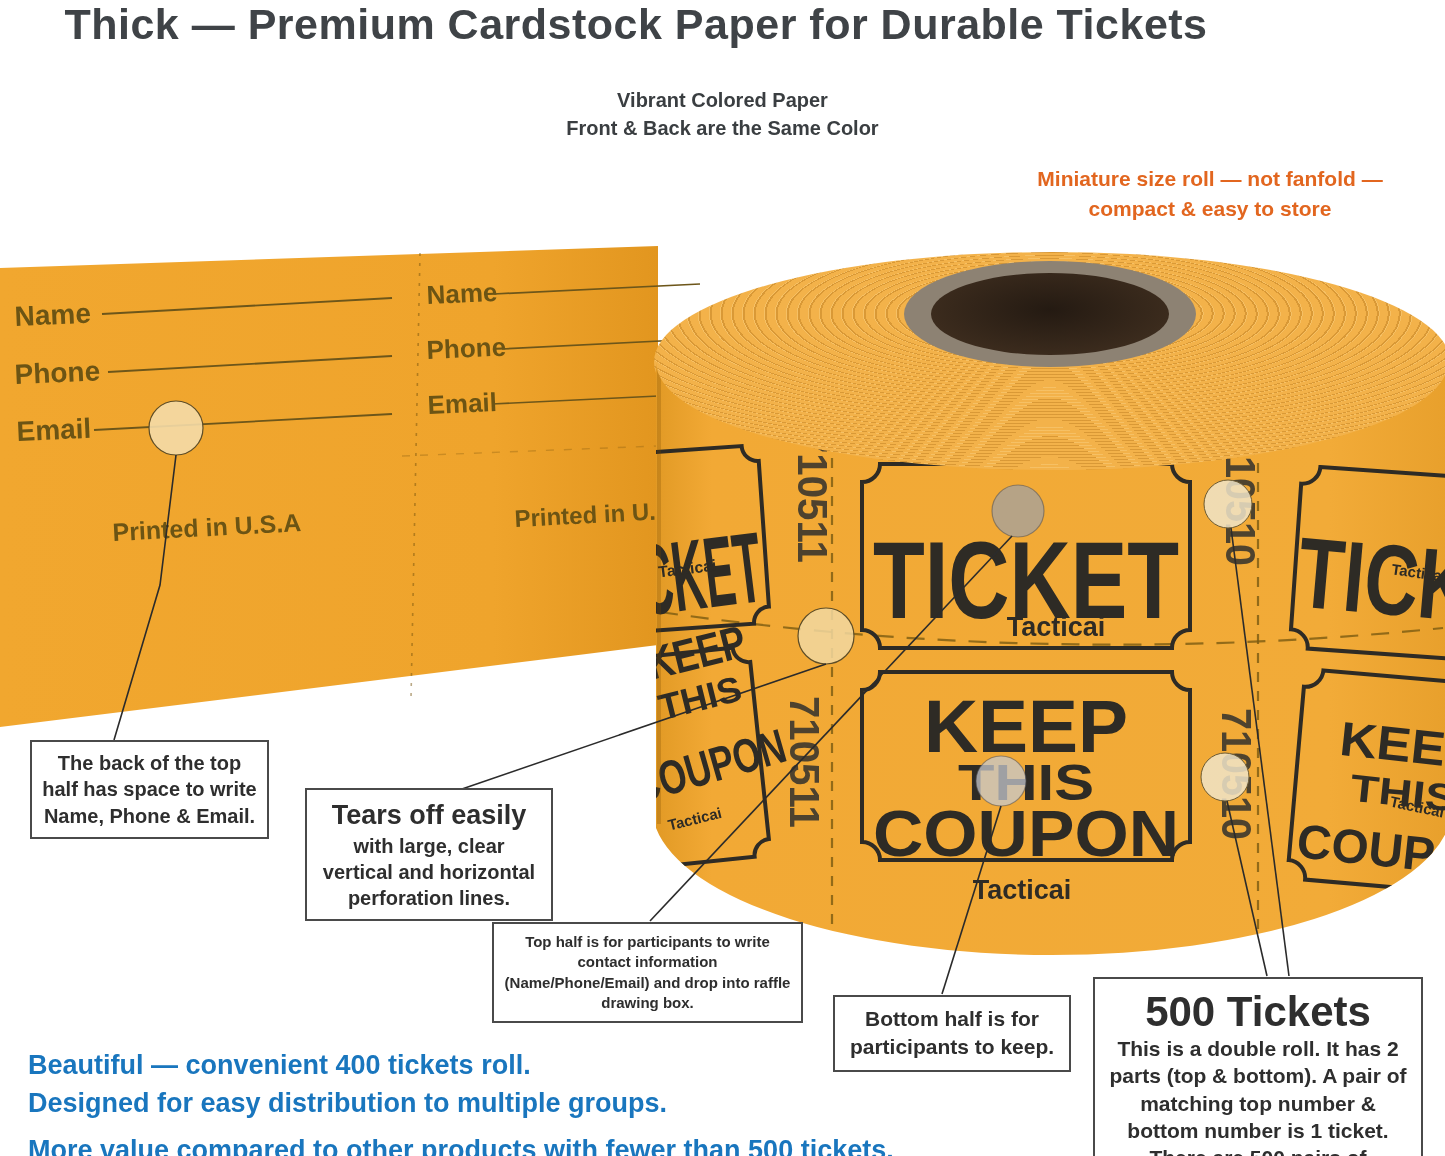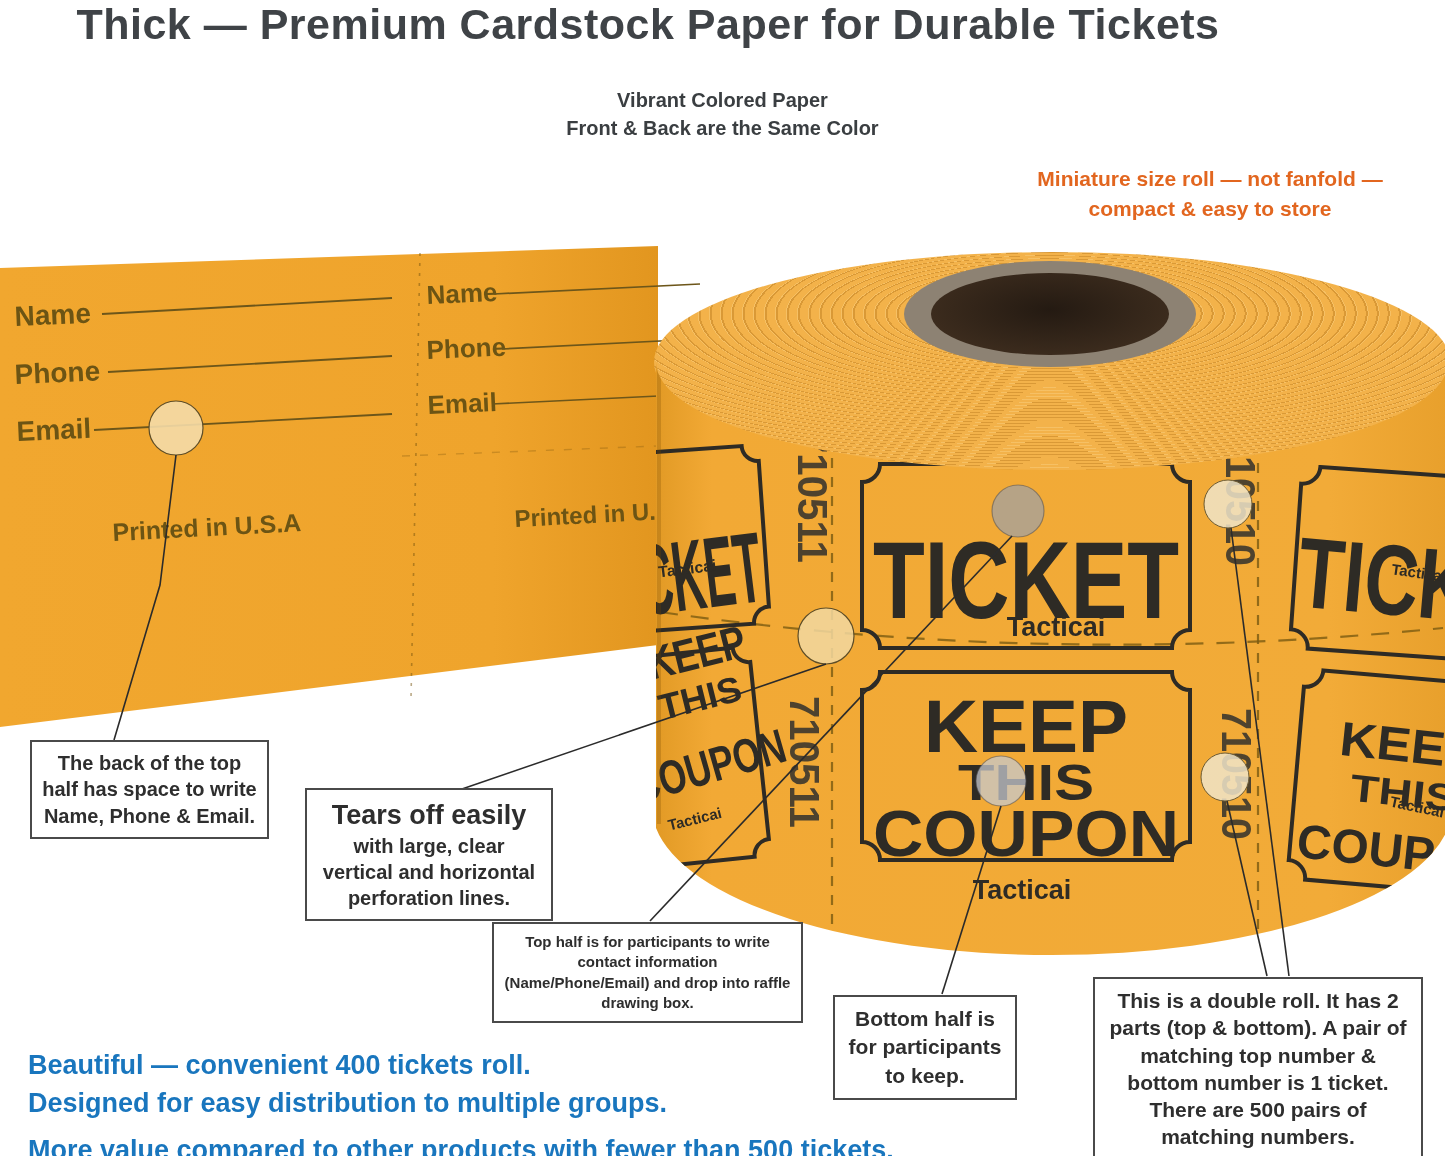--- a/index.html
+++ b/index.html
@@ -1,41 +1,41 @@
 <!DOCTYPE html>
 <html><head>
 <meta charset="utf-8">
 <style>
   html,body{margin:0;padding:0;background:#ffffff;}
   #canvas{position:relative;width:1445px;height:1156px;overflow:hidden;background:#ffffff;
           font-family:"Liberation Sans", sans-serif;}
   .abs{position:absolute;}
   
-  .title{left:12px;top:0;width:1272px;text-align:center;font-size:43px;font-weight:bold;color:#3f4347;letter-spacing:.5px;}
+  .title{left:0;top:0;width:1272px;text-align:center;font-size:43px;font-weight:bold;color:#3f4347;letter-spacing:.5px;}
   .subtitle{left:0;top:86px;width:1445px;text-align:center;font-size:20px;font-weight:bold;color:#3a3e41;line-height:1.4;}
   .roll-note{left:995px;top:164px;width:430px;text-align:center;font-size:21px;font-weight:bold;color:#E2661F;line-height:1.45;}
   
   .rings{left:654px;top:252px;width:796px;height:220px;border-radius:50%;
          background:#F3B24A;
          background-image:repeating-radial-gradient(ellipse 400px 112px at 49.7% 28%,
             rgba(0,0,0,0) 0px, rgba(0,0,0,0) 8px,
             rgba(182,118,26,0.42) 8px, rgba(182,118,26,0.42) 10px,
             rgba(255,235,180,0.25) 10px, rgba(255,235,180,0.25) 11px);}
   .core-rim{left:904px;top:261px;width:292px;height:106px;border-radius:50%;background:#8d8273;}
   .core-hole{left:931px;top:273px;width:238px;height:82px;border-radius:50%;
              background:radial-gradient(ellipse at 50% 45%, #241a12 0%, #3b2b1d 70%, #4a3826 100%);}
   
   .box{position:absolute;background:#ffffff;border:2px solid #4a4a4a;color:#2e2e2e;
        text-align:center;font-weight:bold;box-sizing:border-box;}
   .box-inner{padding:8px 10px;}
   #box-back{left:30px;top:740px;width:239px;font-size:20px;line-height:1.32;}
   #box-tears{left:305px;top:788px;width:248px;font-size:20px;line-height:1.3;}
   #box-tears .box-title{font-size:27px;}
   #box-tophalf{left:492px;top:922px;width:311px;font-size:15px;line-height:1.35;}
-  #box-bottomhalf{left:833px;top:995px;width:184px;font-size:21px;line-height:1.35;}
+  #box-bottomhalf{left:833px;top:995px;width:238px;font-size:21px;line-height:1.35;}
   #box-count{left:1093px;top:977px;width:330px;font-size:21px;line-height:1.3;}
   #box-count .box-title{font-size:42px;line-height:1.1;padding-top:2px;}
   
   .footer{left:28px;top:1050px;width:900px;color:#1976BE;font-size:27px;font-weight:bold;text-align:left;}
   .footer .f-line{margin:0 0 7px 0;}
   .footer .f-line.gap{margin-top:16px;}
   svg{position:absolute;left:0;top:0;}
 </style>
 </head>
 <body>
@@ -195,20 +195,21 @@
   <div class="box" id="box-tophalf">
     <div class="box-inner">Top half is for participants to write contact information (Name/Phone/Email) and drop into raffle drawing box.</div>
   </div>
 
   <div class="box" id="box-bottomhalf">
     <div class="box-inner">Bottom half is for participants to keep.</div>
   </div>
 
   <div class="box" id="box-count">
     <div class="box-inner">
+      <div class="box-title">500 Tickets</div>
       <div>This is a double roll. It has 2 parts (top &amp; bottom). A pair of matching top number &amp; bottom number is 1 ticket. There are 500 pairs of matching numbers.</div>
     </div>
   </div>
 
   <div class="abs footer">
     <div class="f-line">Beautiful — convenient 400 tickets roll.</div>
     <div class="f-line">Designed for easy distribution to multiple groups.</div>
     <div class="f-line gap">More value compared to other products with fewer than 500 tickets.</div>
   </div>
 

